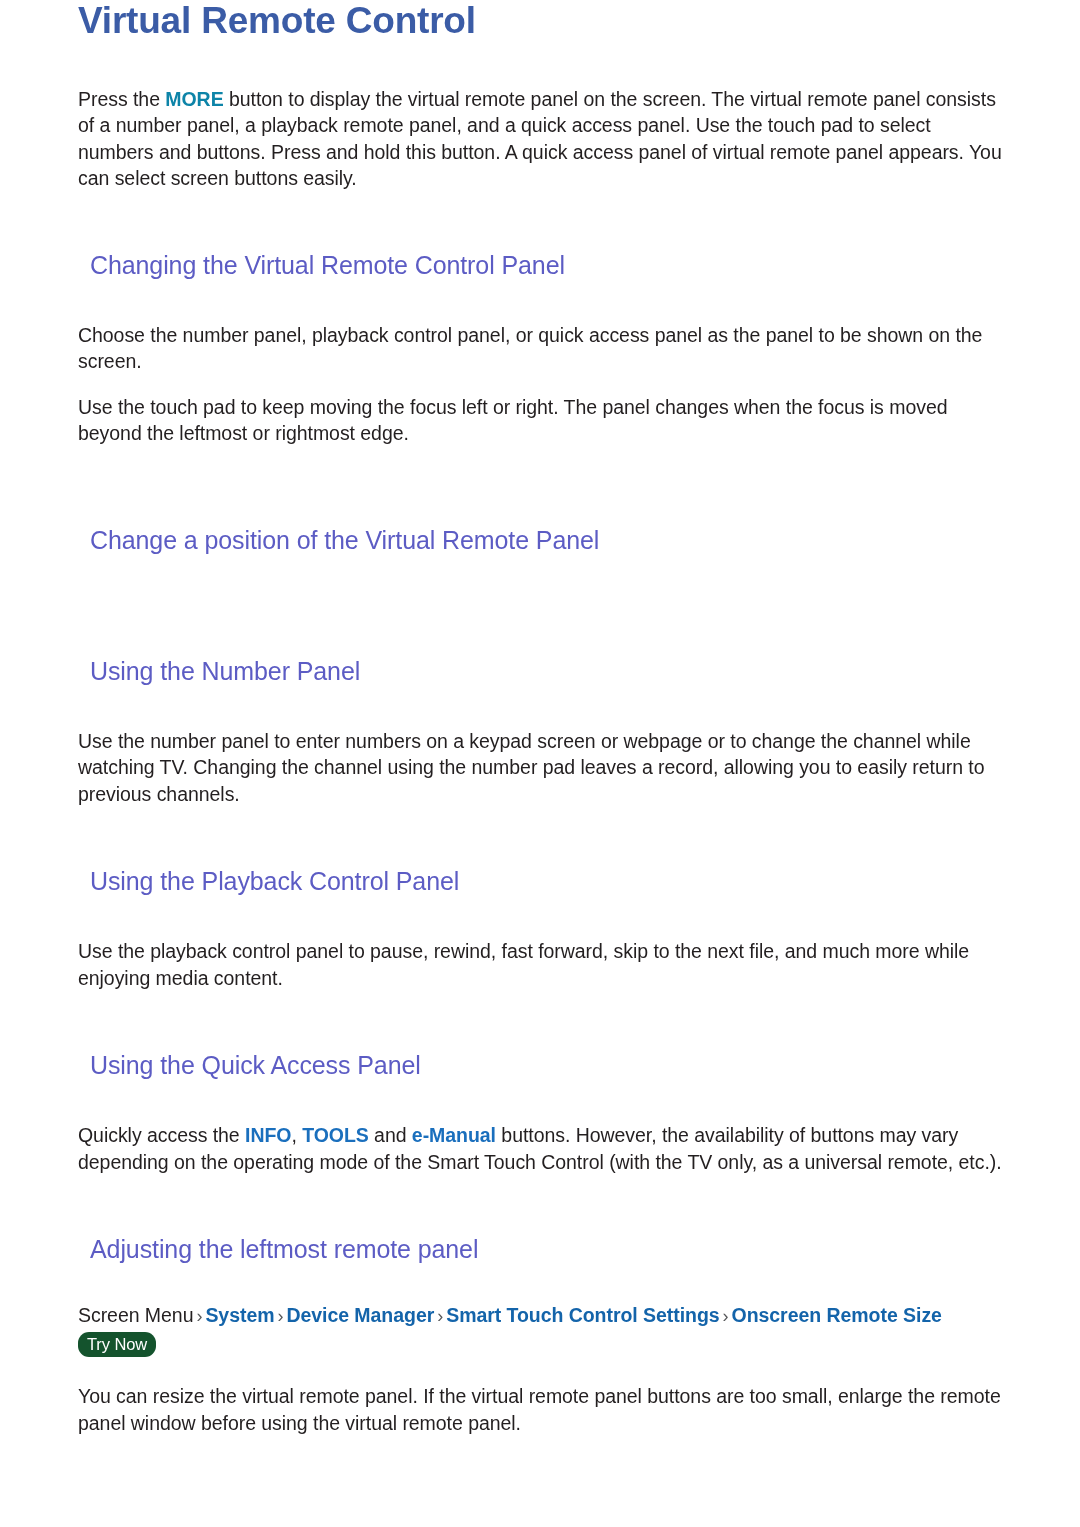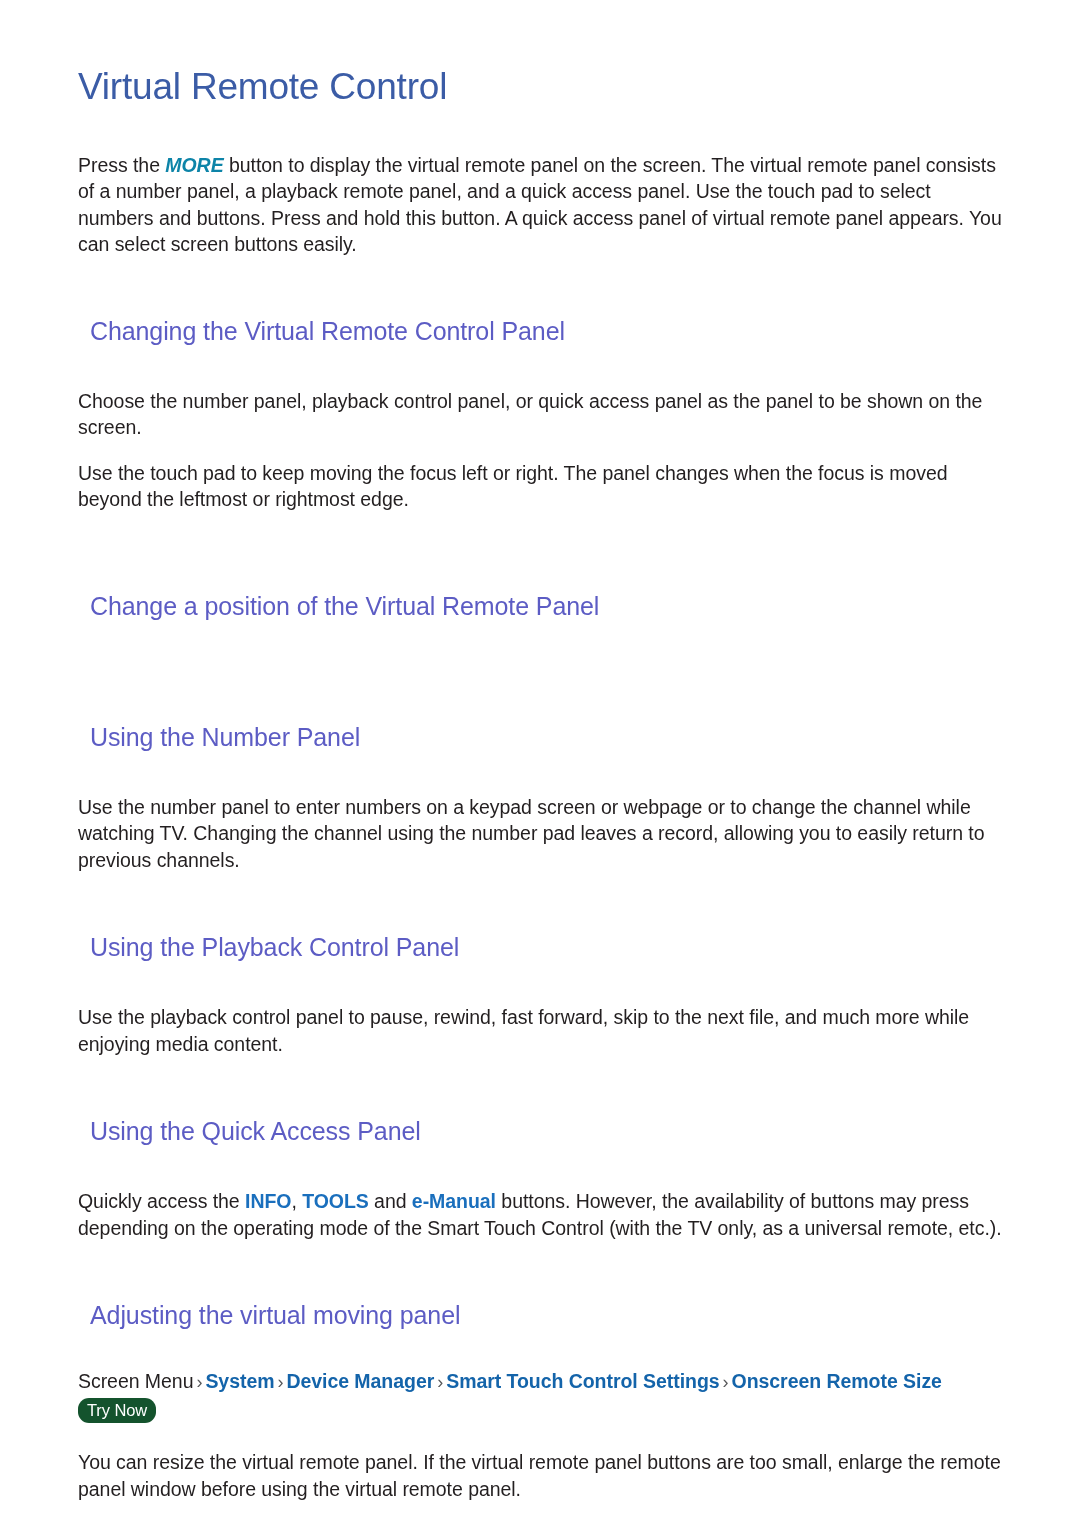--- a/index.html
+++ b/index.html
@@ -20,23 +20,22 @@
     width: 1080px;
     height: 1527px;
     box-sizing: border-box;
     padding: 0 78px;
     background: #ffffff;
   }
 
   
   .page-title {
     margin: 0;
-    padding-top: 66px;
     font-size: 37px;
-    font-weight: normal;
+    font-weight: bold;
     letter-spacing: -0.2px;
     color: #3b5ca6;
     line-height: 1.15;
   }
 
   
   .section-heading {
     margin: 12px;
     font-size: 25px;
     font-weight: normal;
@@ -61,21 +60,20 @@
   .sp-head-para  { height: 30px; }
   .sp-para-para  { height: 19px; }
   .sp-para-head2 { height: 47px; }
   .sp-breadcrumb { height: 26px; }
   .sp-bc-para    { height: 26px; }
 
   
   .tok-more {
     color: #0d84a8;
     font-weight: bold;
-    font-style: italic;
   }
   .tok-btn {
     color: #1a6fbd;
     font-weight: bold;
   }
 
   
   .breadcrumb {
     margin: 0;
     font-size: 19.5px;
@@ -147,25 +145,25 @@
   <div class="sp-para-head2"></div>
 
   <h2 class="section-heading">Using the Playback Control Panel</h2>
   <div class="sp-head-para"></div>
   <p class="body-text">Use the playback control panel to pause, rewind, fast forward, skip to the next file, and much more while enjoying media content.</p>
 
   <div class="sp-para-head2"></div>
 
   <h2 class="section-heading">Using the Quick Access Panel</h2>
   <div class="sp-head-para"></div>
-  <p class="body-text"><span>Quickly access the </span><span class="tok-btn">INFO</span><span>, </span><span class="tok-btn">TOOLS</span><span> and </span><span class="tok-btn">e-Manual</span><span> buttons. However, the availability of buttons may press depending on the operating mode of the Smart Touch Control (with the TV only, as a universal remote, etc.).</span></p>
+  <p class="body-text"><span>Quickly access the </span><span class="tok-btn">INFO</span><span>, </span><span class="tok-btn">TOOLS</span><span> and </span><span class="tok-btn">e-Manual</span><span> buttons. However, the availability of buttons may vary depending on the operating mode of the Smart Touch Control (with the TV only, as a universal remote, etc.).</span></p>
 
   <div class="sp-para-head2"></div>
 
-  <h2 class="section-heading">Adjusting the virtual moving panel</h2>
+  <h2 class="section-heading">Adjusting the leftmost remote panel</h2>
   <div class="sp-breadcrumb"></div>
 
   <div class="breadcrumb"><span class="crumb-root">Screen Menu</span><span class="crumb-sep">›</span><span class="crumb">System</span><span class="crumb-sep">›</span><span class="crumb">Device Manager</span><span class="crumb-sep">›</span><span class="crumb">Smart Touch Control Settings</span><span class="crumb-sep">›</span><span class="crumb">Onscreen Remote Size</span><span class="try-now-wrap"><br><span class="try-now">Try Now</span></span></div>
 
   <div class="sp-bc-para"></div>
 
   <p class="body-text">You can resize the virtual remote panel. If the virtual remote panel buttons are too small, enlarge the remote panel window before using the virtual remote panel.</p>
 
 </div>
 

